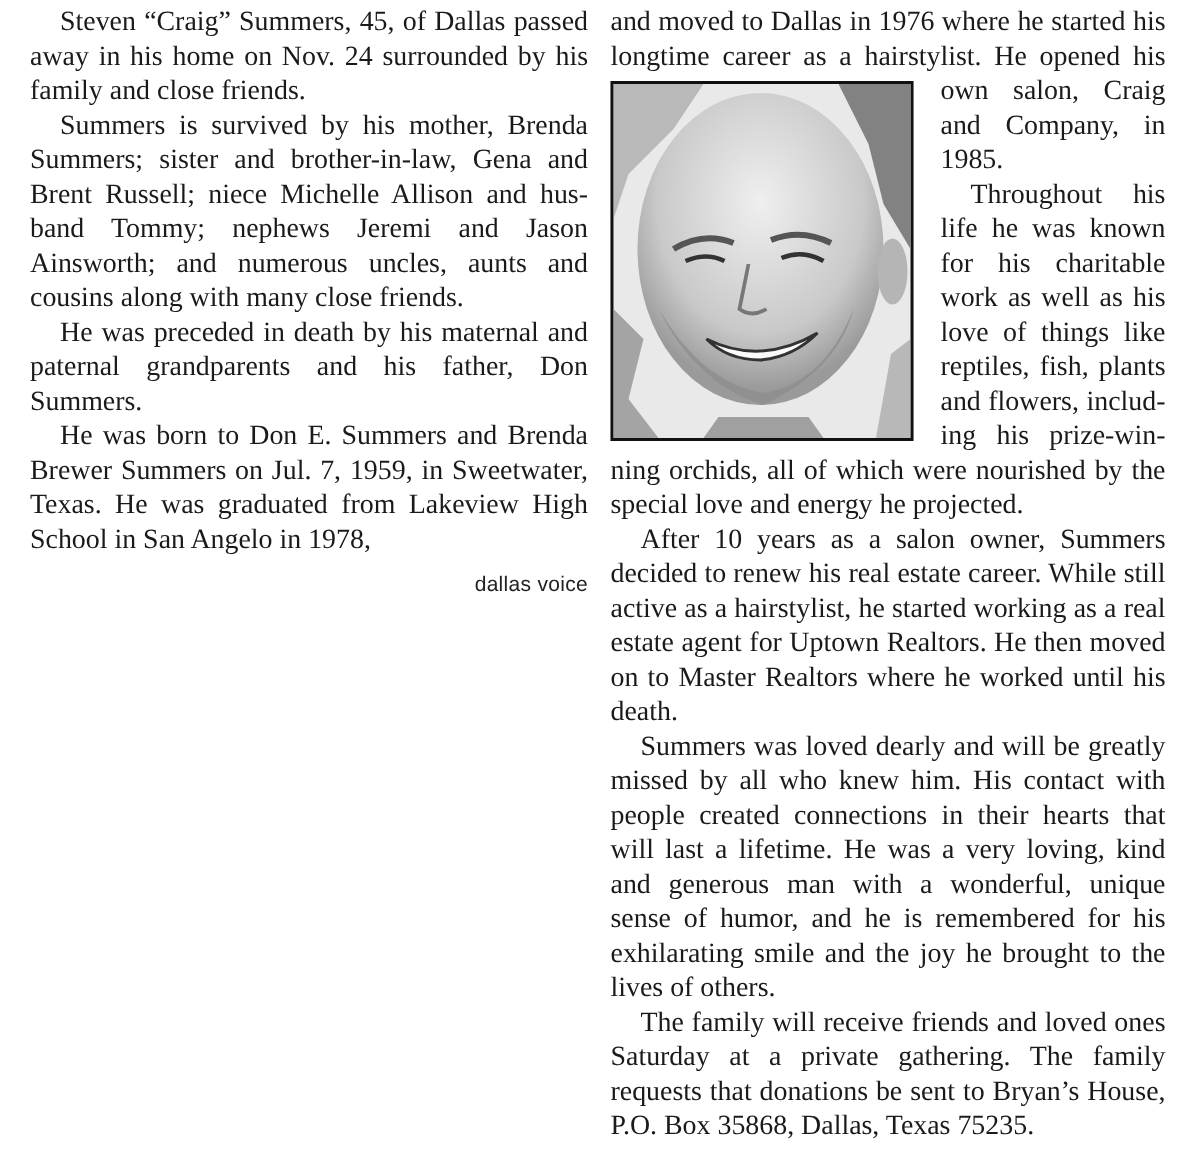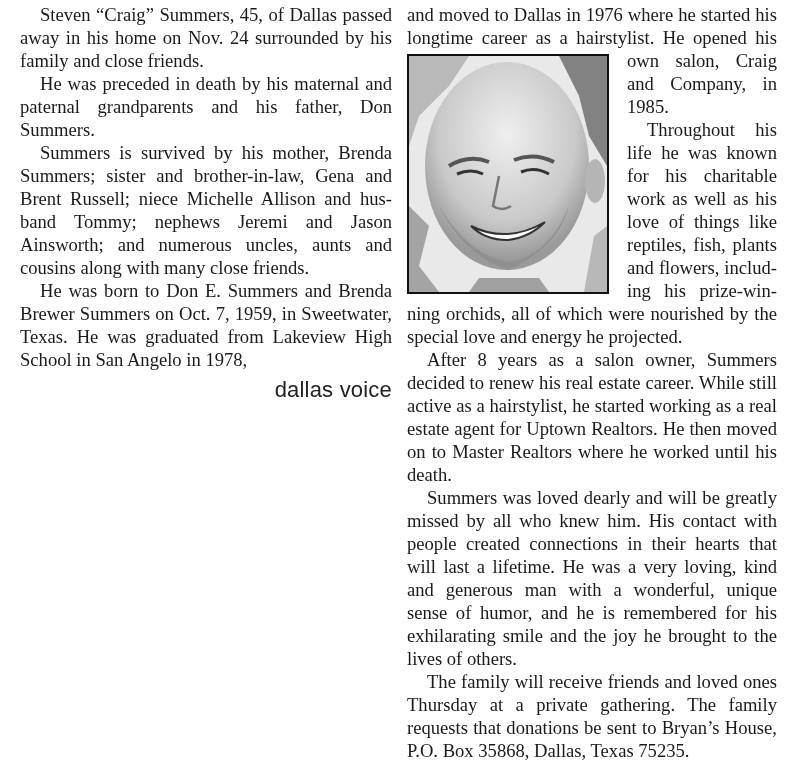--- a/index.html
+++ b/index.html
@@ -14,40 +14,40 @@
     text-align: justify;
   }
   .col-left { left: 20px; width: 372px; }
   .col-right { left: 407px; width: 370px; }
   .col p { margin: 0; text-indent: 20px; hyphens: manual; }
   .col p.first { text-indent: 20px; }
   .col p.cont { text-indent: 0; }
   .name { font-weight: normal; }
   .credit {
     font-family: "Liberation Sans", "DejaVu Sans", sans-serif;
-    font-size: 22px; text-align: right; margin-top: 7px; letter-spacing: 0.2px;
+    font-size: 14px; text-align: right; margin-top: 7px; letter-spacing: 0.2px;
     color: #222;
   }
   .photo {
     float: left; width: 198px; height: 236px;
     margin: 5px 18px 4px 0;
     border: 2px solid #111;
     position: relative; overflow: hidden;
     background: #d8d8d8;
   }
   .photo svg { display: block; width: 100%; height: 100%; }
 </style>
 </head>
 <body>
 
 <div class="col col-left">
   <p class="first"><span class="name">Steven “Craig” Summers</span><span>, 45, of Dallas passed away in his home on Nov. 24 surrounded by his family and close friends.</span></p>
+  <p>Summers is survived by his mother, Brenda Summers; sister and brother-in-law, Gena and Brent Russell; niece Michelle Allison and hus­band Tommy; nephews Jeremi and Jason Ainsworth; and numerous uncles, aunts and cousins along with many close friends.</p>
   <p>He was preceded in death by his maternal and paternal grandparents and his father, Don Summers.</p>
-  <p>Summers is survived by his mother, Brenda Summers; sister and brother-in-law, Gena and Brent Russell; niece Michelle Allison and hus­band Tommy; nephews Jeremi and Jason Ainsworth; and numerous uncles, aunts and cousins along with many close friends.</p>
-  <p>He was born to Don E. Summers and Brenda Brewer Summers on Oct. 7, 1959, in Sweetwater, Texas. He was graduated from Lakeview High School in San Angelo in 1978,</p>
+  <p>He was born to Don E. Summers and Brenda Brewer Summers on Jul. 7, 1959, in Sweetwater, Texas. He was graduated from Lakeview High School in San Angelo in 1978,</p>
   <div class="credit">dallas voice</div>
 </div>
 
 <div class="col col-right">
     <p class="cont" style="text-align-last: justify;">and moved to Dallas in 1976 where he started his longtime career as a hairstylist. He opened his</p>
     <div class="photo" title="Black and white portrait photo of a smiling bald man with a gray beard">
       <svg viewBox="0 0 198 236" preserveAspectRatio="none">
         <defs>
           <radialGradient id="hg" cx="50%" cy="35%" r="60%">
             <stop offset="0%" stop-color="#efefef"></stop>
@@ -67,16 +67,16 @@
         <path d="M48 118 Q62 112 74 118" stroke="#333" stroke-width="3" fill="none"></path>
         <path d="M112 116 Q126 110 140 118" stroke="#333" stroke-width="3" fill="none"></path>
         <path d="M90 120 L84 150 Q92 156 102 150" stroke="#777" stroke-width="2.5" fill="none"></path>
         <path d="M30 150 Q60 200 100 206 Q140 200 160 150 Q150 190 100 214 Q55 200 30 150 Z" fill="#8c8c8c" opacity="0.75"></path>
         <path d="M62 170 Q98 188 136 166 Q120 182 98 184 Q76 184 62 170 Z" fill="#fafafa" stroke="#333" stroke-width="2"></path>
         <path d="M70 222 L130 222 L140 236 L60 236 Z" fill="#a0a0a0"></path>
       </svg>
     </div>
     <p class="cont">own salon, Craig and Company, in 1985.</p>
     <p>Throughout his life he was known for his charitable work as well as his love of things like reptiles, fish, plants and flowers, includ­ing his prize-win­ning orchids, all of which were nourished by the special love and energy he projected.</p>
-    <p>After 8 years as a salon owner, Summers decided to renew his real estate career. While still active as a hairstylist, he started working as a real estate agent for Uptown Realtors. He then moved on to Master Realtors where he worked until his death.</p>
+    <p>After 10 years as a salon owner, Summers decided to renew his real estate career. While still active as a hairstylist, he started working as a real estate agent for Uptown Realtors. He then moved on to Master Realtors where he worked until his death.</p>
     <p>Summers was loved dearly and will be greatly missed by all who knew him. His contact with people created connections in their hearts that will last a lifetime. He was a very loving, kind and generous man with a wonderful, unique sense of humor, and he is remembered for his exhilarating smile and the joy he brought to the lives of others.</p>
-    <p>The family will receive friends and loved ones Thursday at a private gathering. The family requests that donations be sent to Bryan’s House, P.O. Box 35868, Dallas, Texas 75235.</p>
+    <p>The family will receive friends and loved ones Saturday at a private gathering. The family requests that donations be sent to Bryan’s House, P.O. Box 35868, Dallas, Texas 75235.</p>
   </div>
 
 </body></html>

